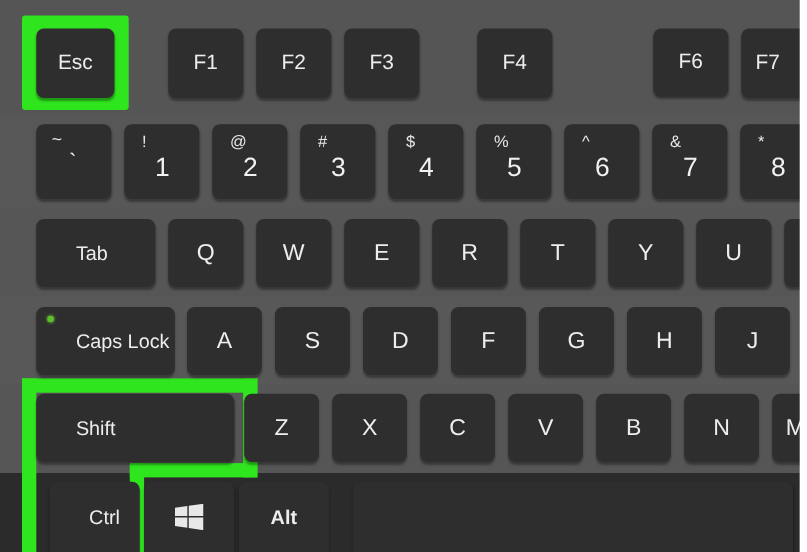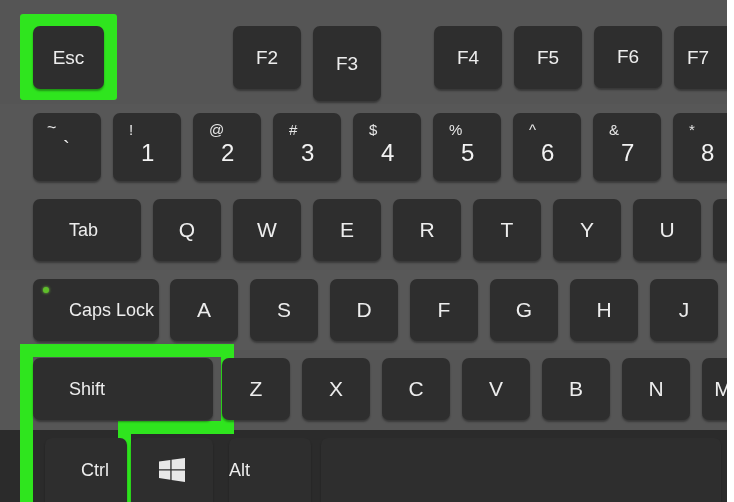--- a/index.html
+++ b/index.html
@@ -133,31 +133,31 @@
 
   <div class="hl hl-shift-v-left"></div>
   <div class="hl hl-shift-top"></div>
   <div class="hl hl-shift-v-right"></div>
   <div class="hl hl-shift-bottom"></div>
   <div class="hl hl-win-v-left"></div>
 
   <div class="key fnkey" style="left:33px;  top:26px; width:71px;  height:63px;">
       <span>Esc</span>
     </div>
+  <div class="key fnkey" style="left:153px; top:26px; width:68px;  height:63px;">
+      <span>F1</span>
+    </div>
   <div class="key fnkey" style="left:233px; top:26px; width:68px;  height:63px;">
       <span>F2</span>
     </div>
-  <div class="key fnkey" style="left:313px; top:26px; width:68px;  height:75px;">
+  <div class="key fnkey" style="left:313px; top:26px; width:68px;  height:63px;">
       <span>F3</span>
     </div>
   <div class="key fnkey" style="left:393px; top:26px; width:68px;  height:63px;margin-left:41px;">
       <span>F4</span>
-    </div>
-  <div class="key fnkey" style="left:514px; top:26px; width:68px;  height:63px;">
-      <span>F5</span>
     </div>
   <div class="key fnkey" style="left:594px; top:26px; width:68px;  height:62px;">
       <span>F6</span>
     </div>
   <div class="key fnkey" style="left:674px; top:26px; width:68px;  height:63px;">
       <span style="margin-right:20px;">F7</span>
     </div>
 
   <div class="key dual tilde" style="left:33px;  top:113px; width:68px; height:68px;">
     <span class="upper">~</span>
@@ -279,20 +279,20 @@
 
   <div class="key" style="left:131px; top:438px; width:82px; height:64px; border-radius:7px 7px 0 0;">
     <svg class="win-logo" viewBox="0 0 26 24">
       <polygon points="0,3.6 11.3,1.9 11.3,11.2 0,11.2" fill="#e8e8e8"></polygon>
       <polygon points="12.6,1.7 26,0 26,11.2 12.6,11.2" fill="#e8e8e8"></polygon>
       <polygon points="0,12.5 11.3,12.5 11.3,21.8 0,20.1" fill="#e8e8e8"></polygon>
       <polygon points="12.6,12.5 26,12.5 26,24 12.6,22.0" fill="#e8e8e8"></polygon>
     </svg>
   </div>
 
-  <div class="key wordkey" style="left:229px; top:438px; width:82px; height:64px; border-radius:7px 7px 0 0; padding-left:0;">
+  <div class="key wordkey" style="left:217px; top:438px; width:82px; height:64px; border-radius:7px 7px 0 0; justify-content:center; padding-left:0;font-weight:bold;">
       <span>Alt</span>
     </div>
 
   <div class="key spacebar" style="left:321px; top:438px; width:400px; height:64px; border-radius:7px 7px 0 0;"></div>
 
   <div class="edge-strip"></div>
 </div>
 
 </body></html>

